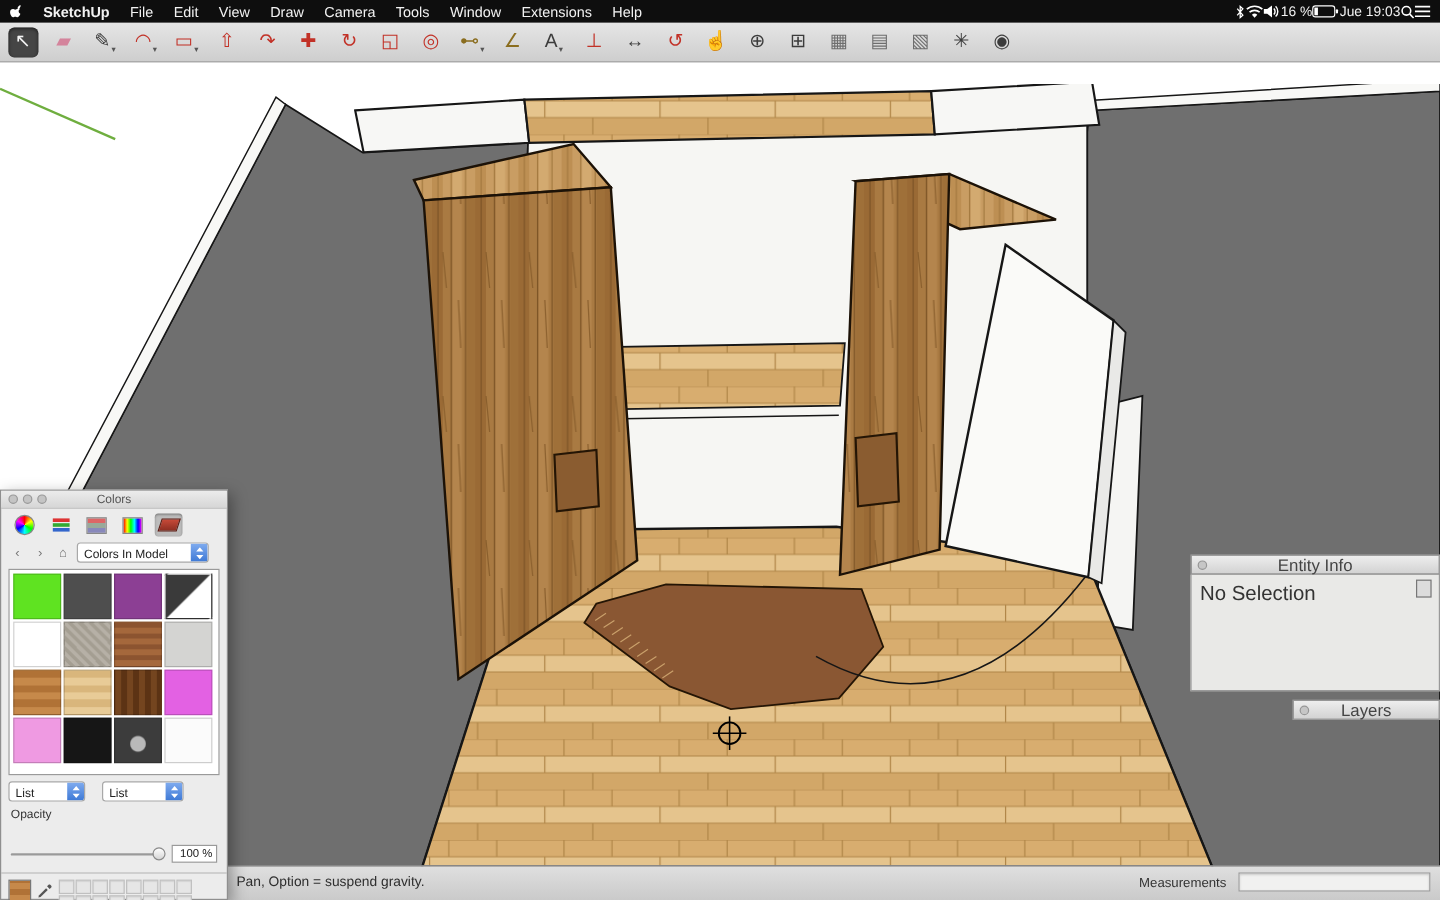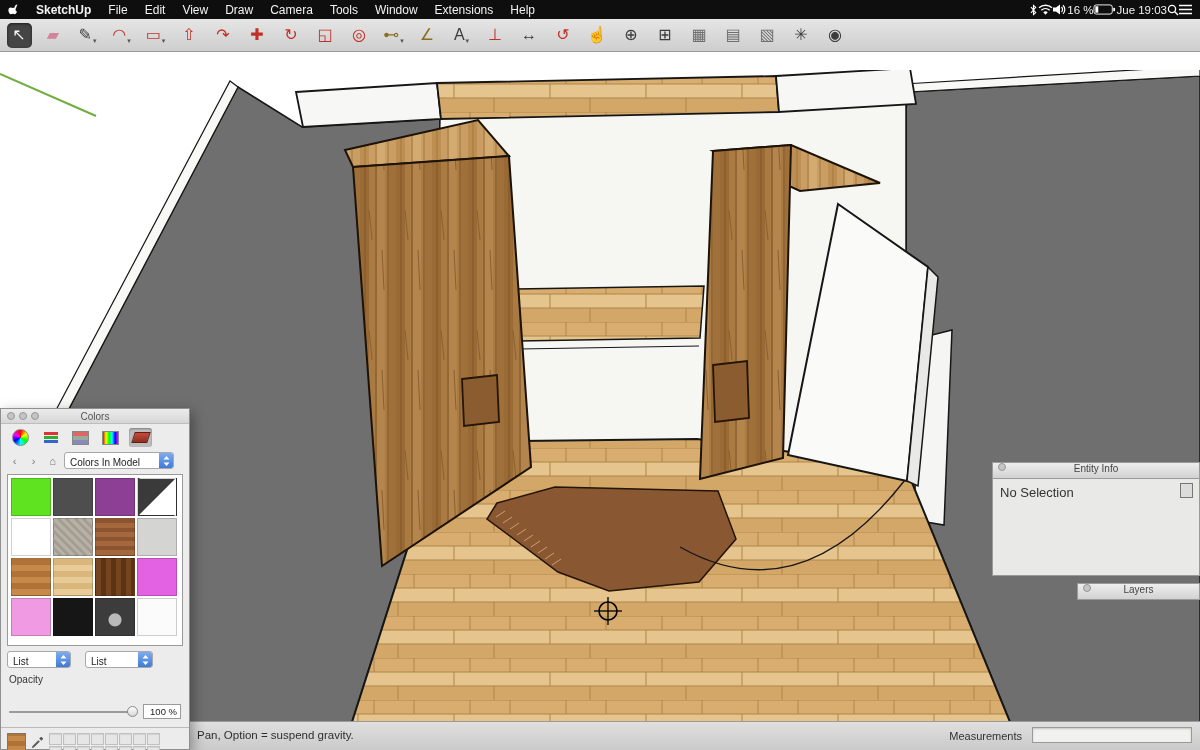--- a/index.html
+++ b/index.html
@@ -30,27 +30,27 @@
   .tool[data-active="true"]{background:#454545;box-shadow:inset 0 1px 3px rgba(0,0,0,.6);}
   .tool .caret{font-size:7px;color:#555;align-self:flex-end;margin:0 0 3px 1px;}
 
   
   .canvas{position:absolute;top:70px;left:0;width:1200px;height:652px;z-index:1;}
   .canvas svg{display:block;}
 
   
   .mini-panel{position:absolute;z-index:20;}
   .mini-titlebar{height:15px;background:linear-gradient(#eeeeee,#d2d2d2);border:1px solid #9a9a9a;
-                 display:flex;justify-content:center;position:relative;
-                 font-size:10px;color:#444;}
+                 display:flex;align-items:center;justify-content:center;position:relative;
+                 font-size:14px;color:#444;}
   .mini-titlebar .dot{position:absolute;left:5px;width:8px;height:8px;border-radius:50%;
                       background:#c6c6c6;border:1px solid #969696;box-sizing:border-box;}
   .entity-panel{top:462px;right:0;width:208px;}
   .entity-body{height:96px;background:#e9e9e7;border:1px solid #9a9a9a;border-top:none;
-               position:relative;font-size:13px;color:#333;}
+               position:relative;font-size:17px;color:#333;}
   .entity-msg{position:absolute;left:7px;top:6px;}
   .thumb{position:absolute;right:6px;top:4px;width:11px;height:13px;background:#dcdcdc;border:1px solid #777;}
   .layers-panel{top:583px;right:0;width:123px;}
 
   
   .colors-panel{position:absolute;top:408px;left:0;width:190px;height:342px;z-index:30;
                 background:#ececec;border:1px solid #8f8f8f;box-sizing:border-box;
                 box-shadow:3px 4px 12px rgba(0,0,0,.35);display:flex;flex-direction:column;}
   .cp-titlebar{height:14px;background:linear-gradient(#ececec,#d6d6d6);border-bottom:1px solid #bdbdbd;
                position:relative;display:flex;align-items:center;justify-content:center;

